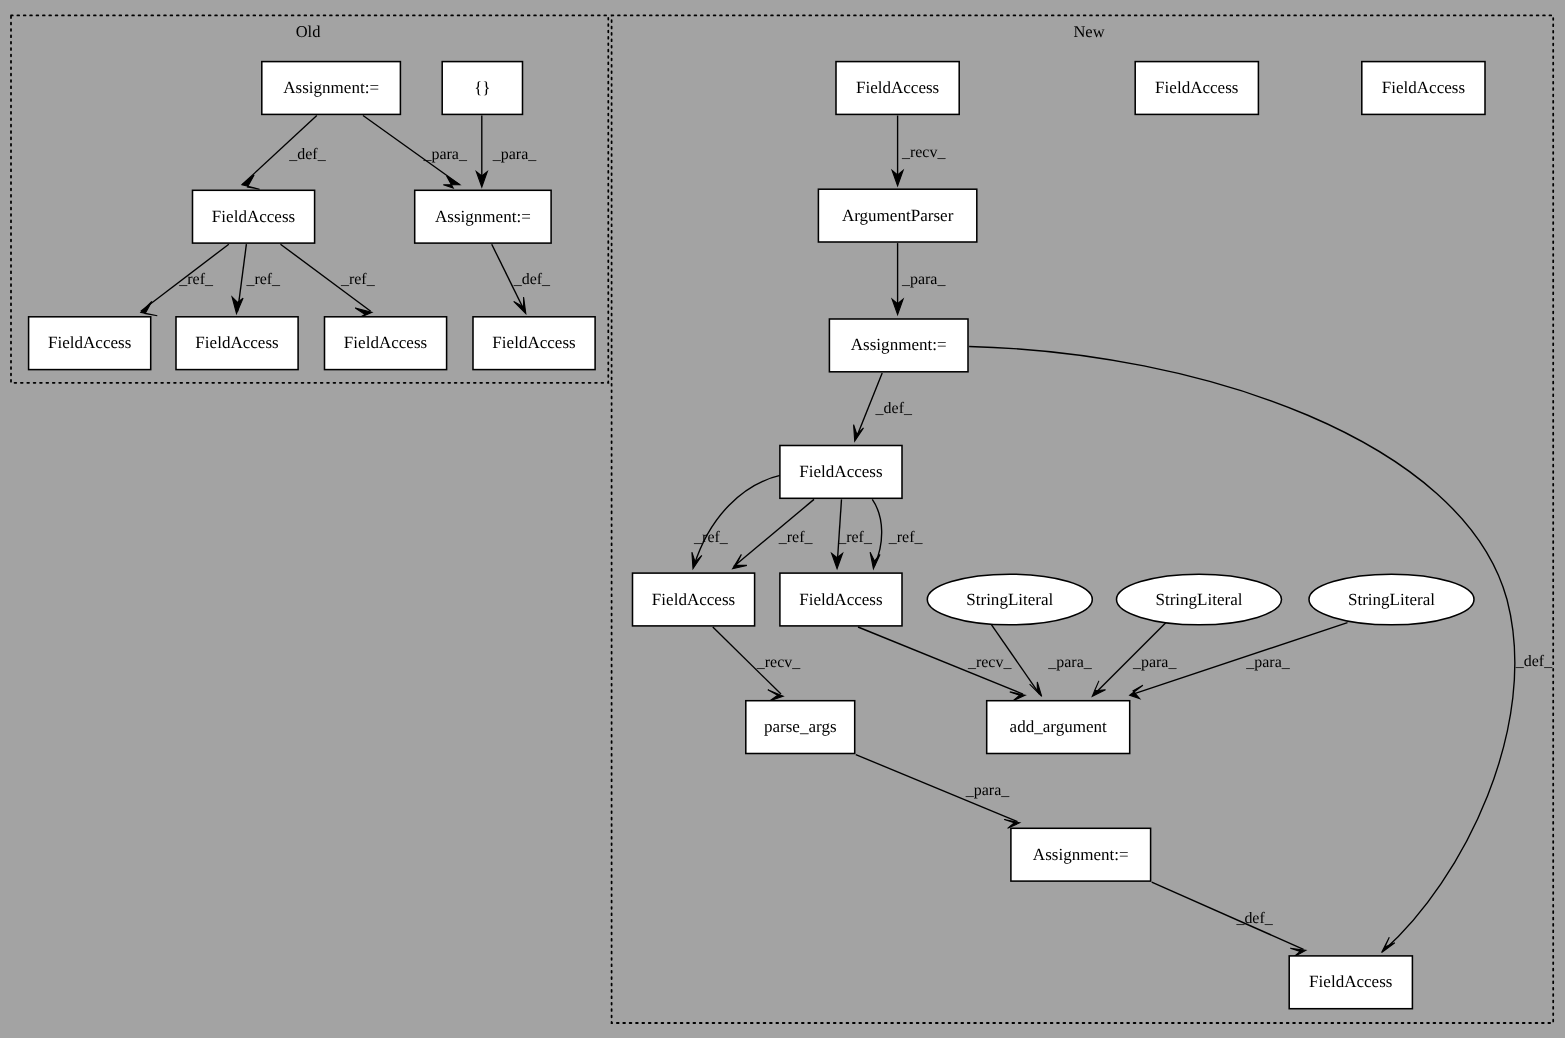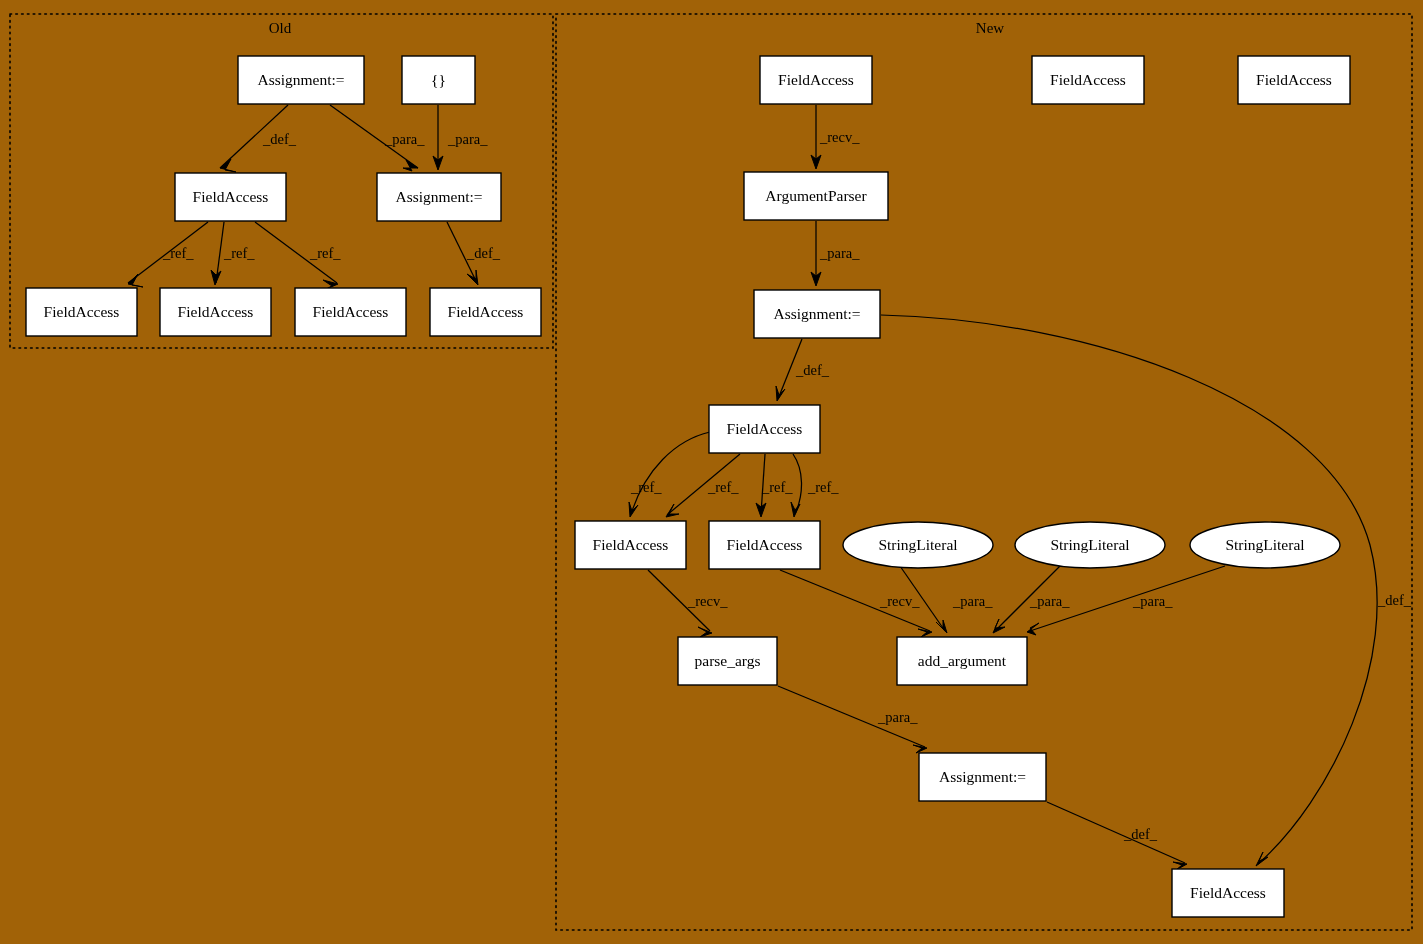--- a/index.html
+++ b/index.html
@@ -7,21 +7,21 @@
     padding: 0;
     background: #ffffff;
   }
   body {
     font-family: "Liberation Serif", "DejaVu Serif", serif;
   }
   #canvas {
     position: relative;
     width: 1423px;
     height: 944px;
-    background: #a16207;
+    background: #a3a3a3;
     overflow: hidden;
   }
   svg.graph {
     position: absolute;
     top: 0;
     left: 0;
     width: 1423px;
     height: 944px;
   }
   .cluster-rect {

